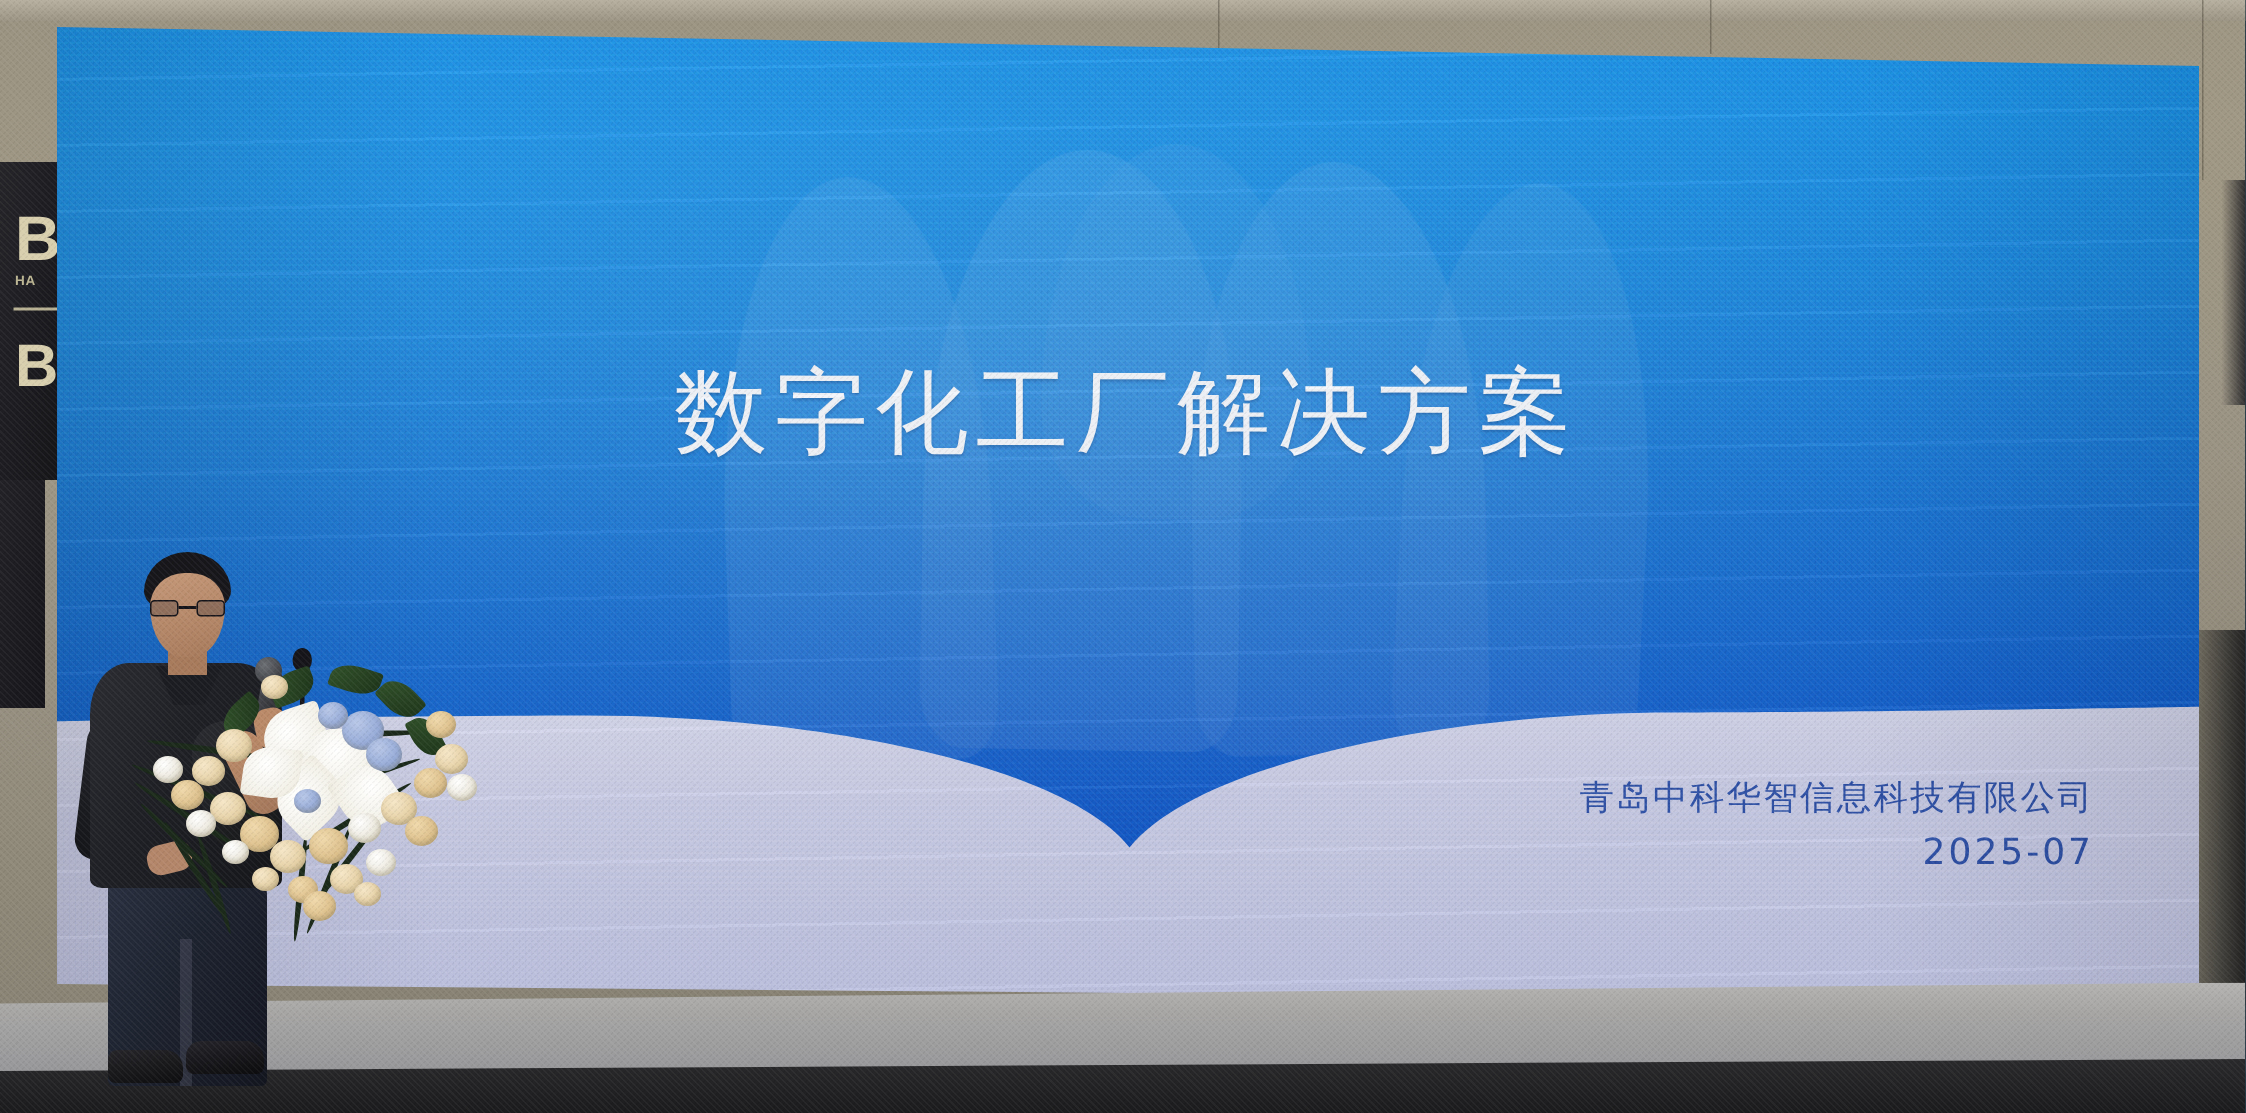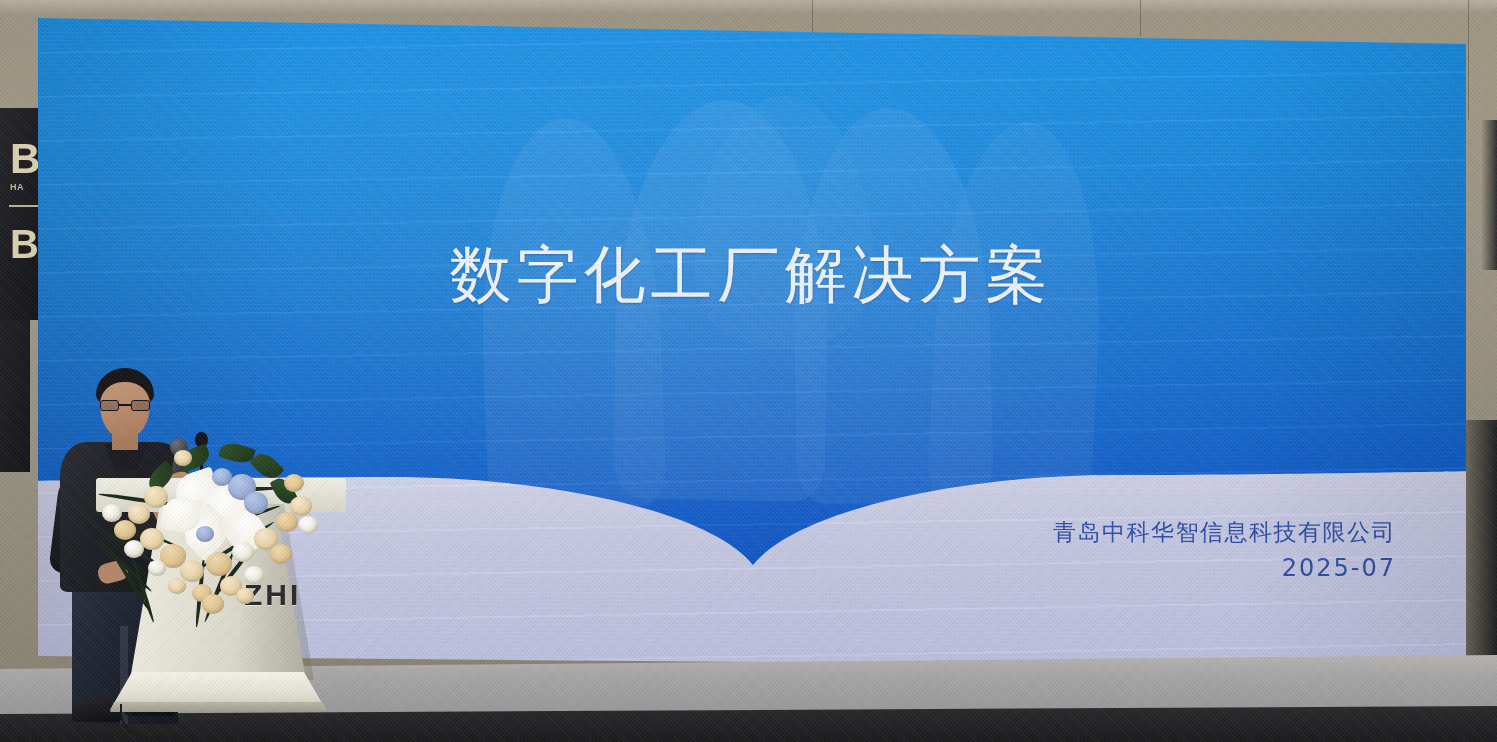--- a/index.html
+++ b/index.html
@@ -457,29 +457,20 @@
         <div class="lens r"></div>
     </div>
     <div class="sp-arm-r"></div>
     <div class="sp-mic"></div>
     <div class="sp-mic-head"></div>
     <div class="sp-forearm"></div>
     <div class="sp-hand"></div>
     <div class="sp-hand-l"></div>
   </div>
 
-  <div id="podium">
-    <div class="pod-top"></div>
-    <div class="pod-body"></div>
-    <div class="pod-body-shade"></div>
-    <div class="pod-logo">ZHI</div>
-    <div class="pod-base"></div>
-    <div class="pod-base-edge"></div>
-    <div class="pod-cable"></div>
-  </div>
 
   <div id="flowers">
     <div class="mic-stand"></div>
     <div class="mic-stand-head"></div>
 
     <div class="frond" style="left:4px;  top:66px;  width:96px; height:4px; transform:rotate(22deg);"></div>
     <div class="frond" style="left:6px;  top:78px;  width:88px; height:4px; transform:rotate(32deg);"></div>
     <div class="frond" style="left:10px; top:92px;  width:80px; height:4px; transform:rotate(44deg);"></div>
     <div class="frond" style="left:26px; top:104px; width:74px; height:4px; transform:rotate(58deg);"></div>
     <div class="frond" style="left:48px; top:112px; width:70px; height:4px; transform:rotate(72deg);"></div>

